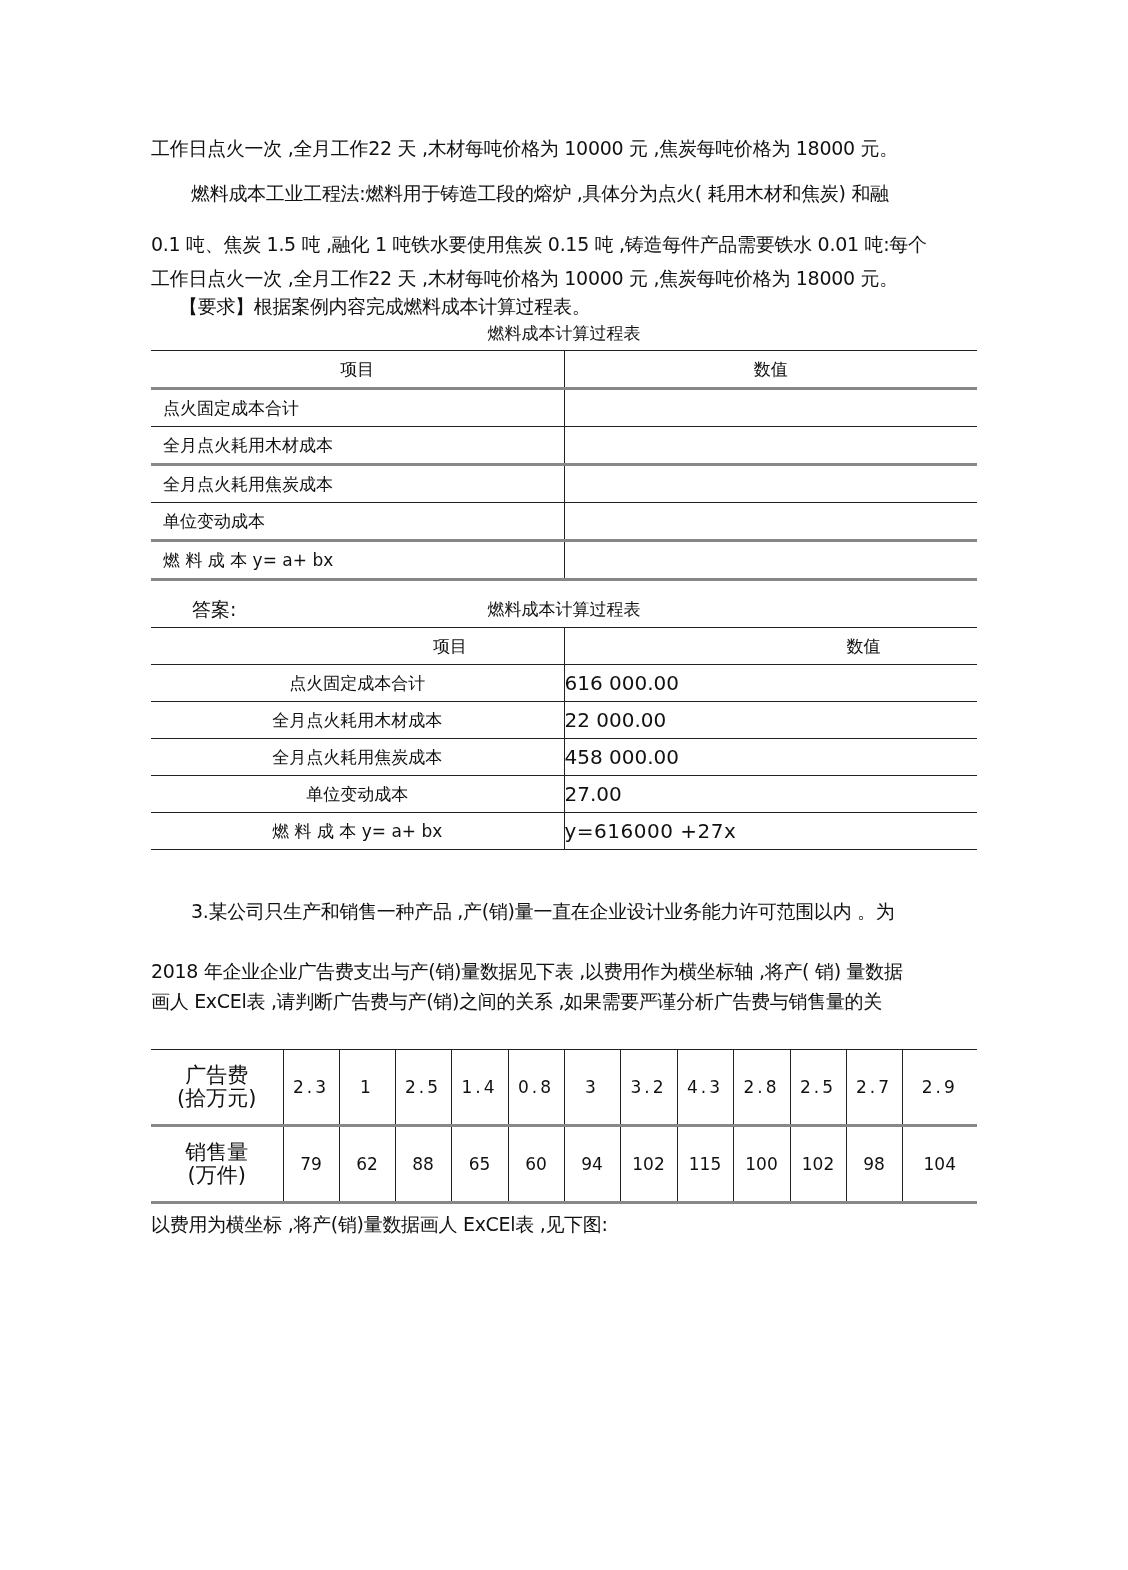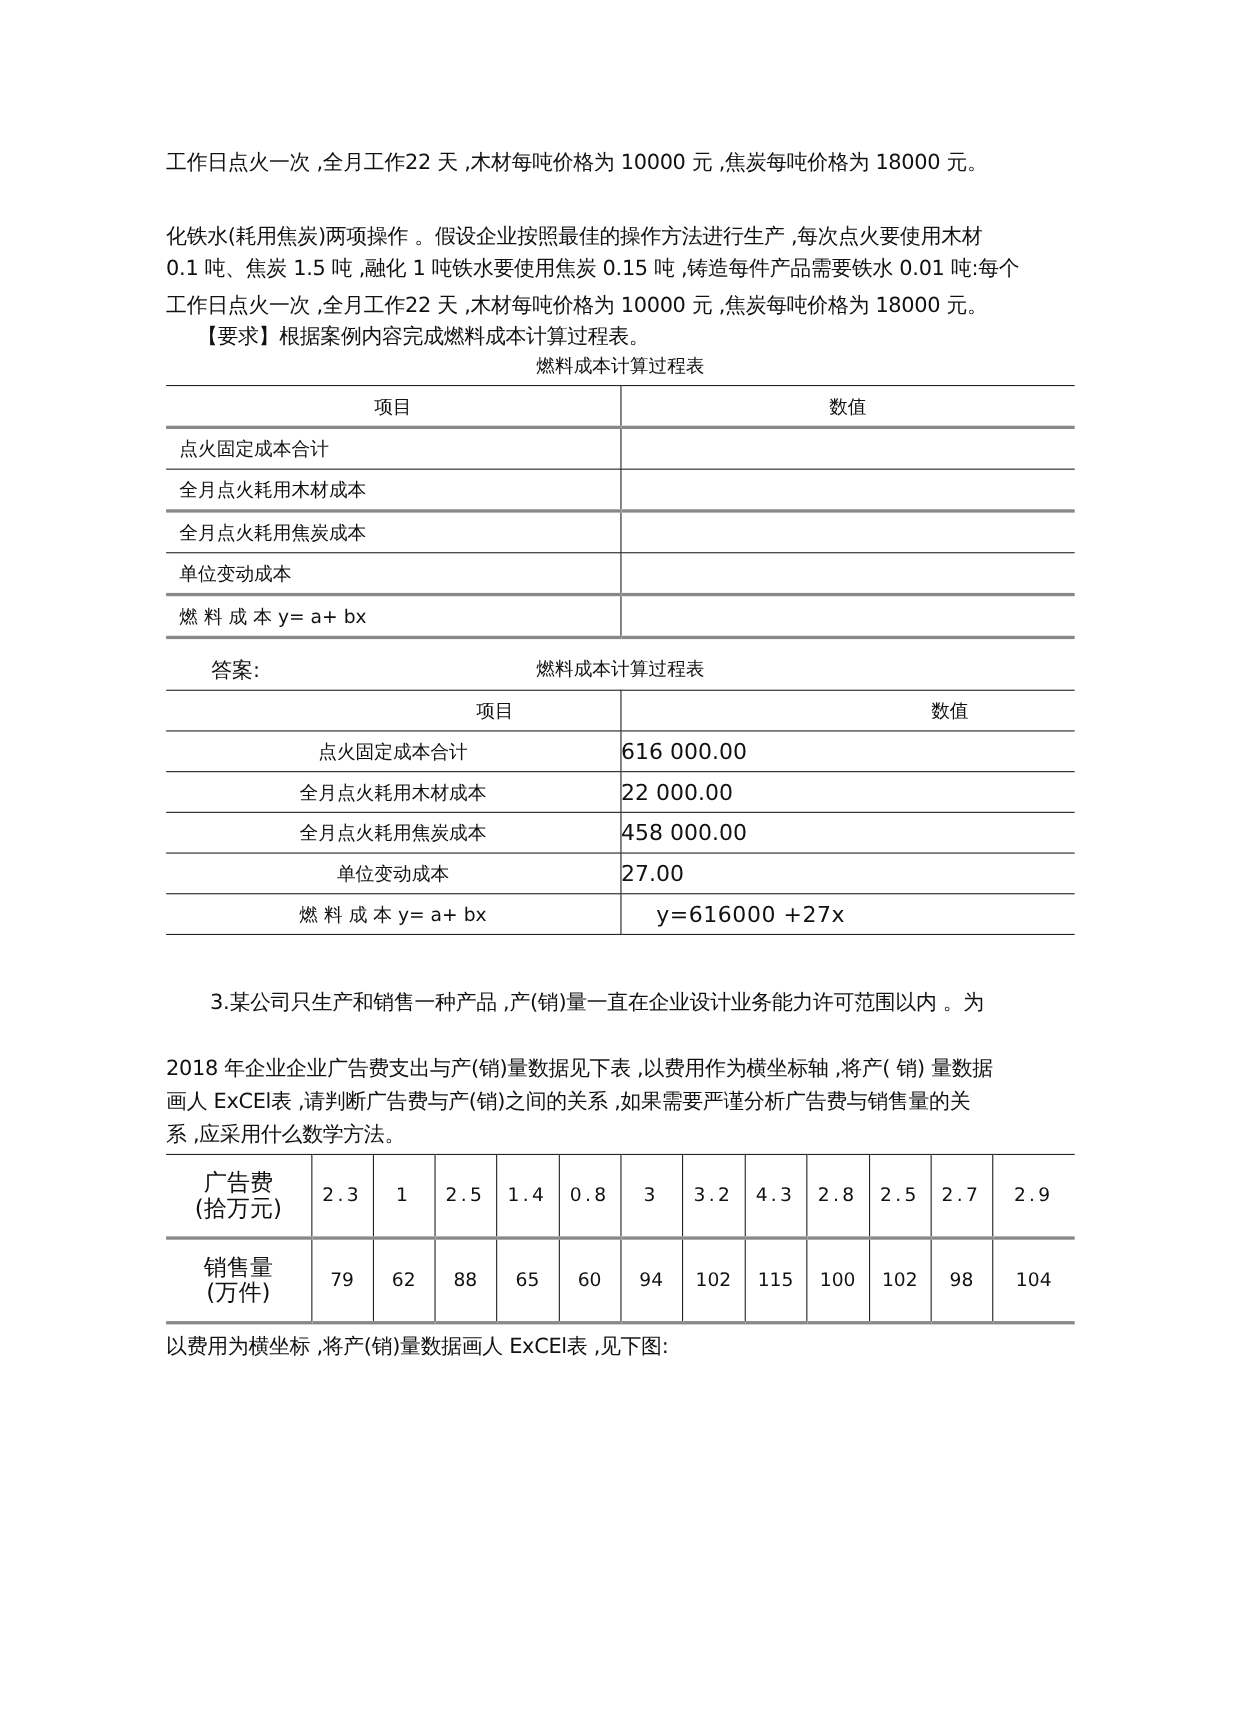--- a/index.html
+++ b/index.html
@@ -48,21 +48,21 @@
     table.ad .rowhead { line-height: 23px; font-size: 21px; }
     table.ad .spaced { letter-spacing: 3px; }
   </style>
 </head>
 <body>
 
 <div class="page">
 
   <div class="line" style="top:136px;">工作日点火一次 ,全月工作22 天 ,木材每吨价格为 10000 元 ,焦炭每吨价格为 18000 元。</div>
 
-  <div class="line" style="top:203px;">化铁水(耗用焦炭)两项操作 。假设企业按照最佳的操作方法进行生产 ,每次点火要使用木材</div>
+  <div class="line indent" style="top:181px;">燃料成本工业工程法:燃料用于铸造工段的熔炉 ,具体分为点火( 耗用木材和焦炭) 和融</div>
   <div class="line" style="top:232px;">0.1 吨、焦炭 1.5 吨 ,融化 1 吨铁水要使用焦炭 0.15 吨 ,铸造每件产品需要铁水 0.01 吨:每个</div>
   <div class="line" style="top:266px;">工作日点火一次 ,全月工作22 天 ,木材每吨价格为 10000 元 ,焦炭每吨价格为 18000 元。</div>
   <div class="line" style="top:294px; padding-left:28px;">【要求】根据案例内容完成燃料成本计算过程表。</div>
 
   <div class="caption" style="top:322px;">燃料成本计算过程表</div>
   <table class="cost" style="top:350px;">
     <colgroup>
         <col style="width:413px">
         <col style="width:413px">
       </colgroup>
@@ -117,29 +117,28 @@
     <tr>
       <td class="center col1">全月点火耗用焦炭成本</td>
       <td class="valcell">458 000.00</td>
     </tr>
     <tr>
       <td class="center col1">单位变动成本</td>
       <td class="valcell">27.00</td>
     </tr>
     <tr>
       <td class="center col1">燃 料 成 本   y= a+ bx</td>
-      <td class="valcell" style="letter-spacing:0.5px;padding-left:32px;">y=616000  +27x</td>
+      <td class="valcell" style="letter-spacing:0.5px;">y=616000  +27x</td>
     </tr>
   </tbody>
     </table>
 
   <div class="line indent" style="top:899px;">3.某公司只生产和销售一种产品 ,产(销)量一直在企业设计业务能力许可范围以内 。为</div>
   <div class="line" style="top:959px;">2018 年企业企业广告费支出与产(销)量数据见下表 ,以费用作为横坐标轴 ,将产( 销) 量数据</div>
   <div class="line" style="top:989px;">画人 ExCEl表 ,请判断广告费与产(销)之间的关系 ,如果需要严谨分析广告费与销售量的关</div>
-  <div class="line" style="top:1019px;">系 ,应采用什么数学方法。</div>
 
   <table class="ad">
     <colgroup>
       <col style="width:132px">
       <col style="width:56px">
         <col style="width:56px">
         <col style="width:56px">
         <col style="width:57px">
       <col style="width:56px">
         <col style="width:56px">

